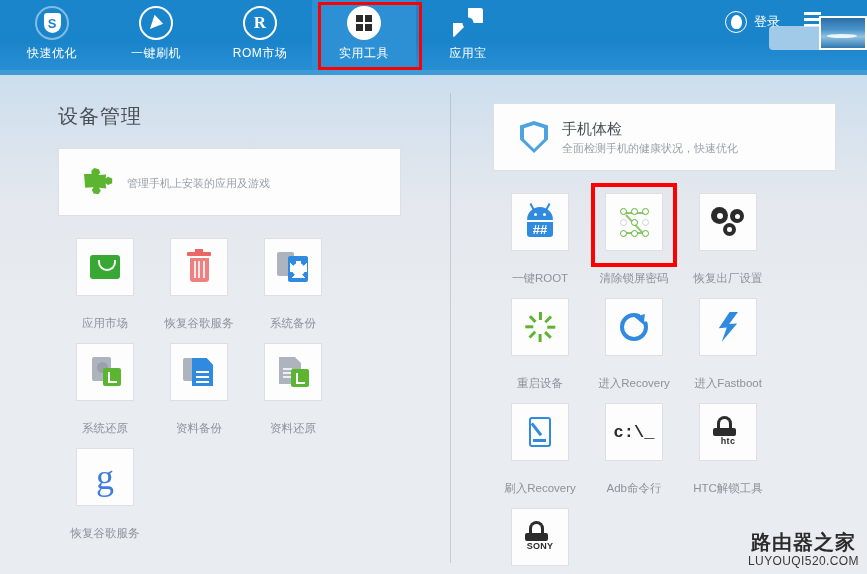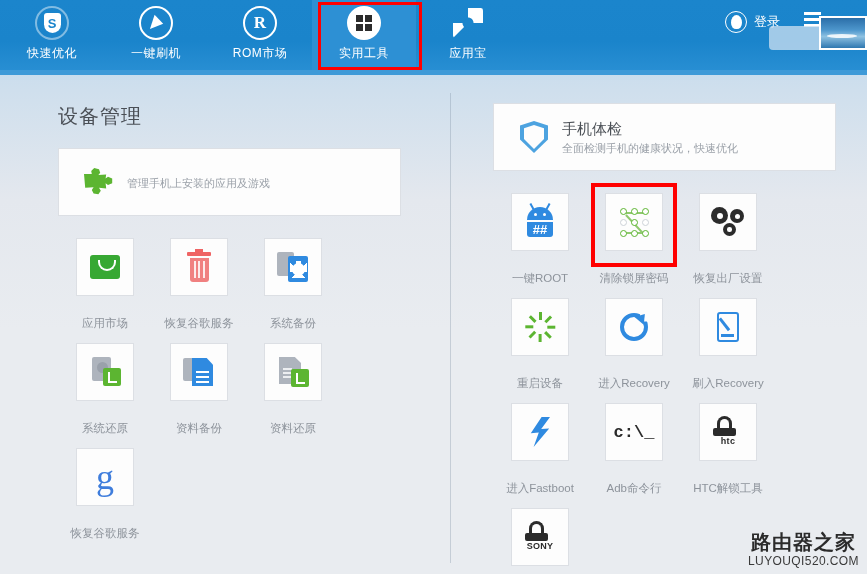--- a/index.html
+++ b/index.html
@@ -798,33 +798,33 @@
           <div class="ic-refresh-wrap">
             <div class="ic-refresh"></div>
               <div class="arrow"></div>
           </div>
         </div>
         <div class="tool-label">进入Recovery</div>
       </div>
 
       <div class="tool">
         <div class="tool-tile">
+            <div class="ic ic-bolt"></div>
+          </div>
+        <div class="tool-label">进入Fastboot</div>
+      </div>
+
+      <div class="tool">
+        <div class="tool-tile">
           <div class="ic ic-phone">
             <div class="pen"></div>
               <div class="bar"></div>
           </div>
         </div>
         <div class="tool-label">刷入Recovery</div>
-      </div>
-
-      <div class="tool">
-        <div class="tool-tile">
-            <div class="ic ic-bolt"></div>
-          </div>
-        <div class="tool-label">进入Fastboot</div>
       </div>
 
       <div class="tool">
         <div class="tool-tile">
           <div class="ic ic-cmd">c:\_</div>
         </div>
         <div class="tool-label">Adb命令行</div>
       </div>
 
       <div class="tool">

